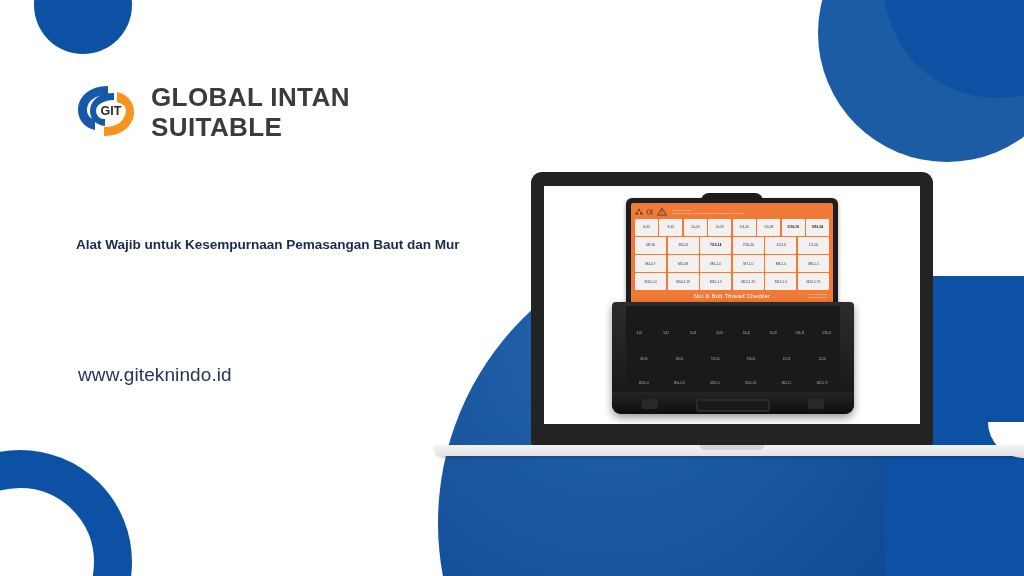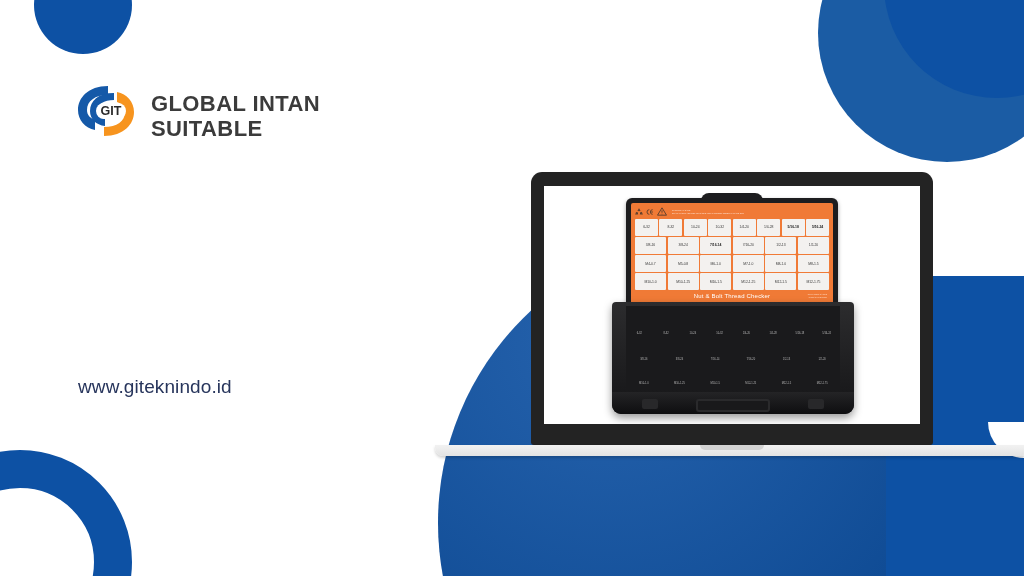--- a/index.html
+++ b/index.html
@@ -62,38 +62,38 @@
     border-bottom-left-radius:36px;
   }
 
   
   #logo-block{
     position:absolute; left:74px; top:80px;
     display:flex; align-items:flex-end; gap:13px;
   }
   #logo-mark{ width:64px; height:62px; flex:none; }
   #logo-wordmark{
-    font-size:22px; font-weight:bold; letter-spacing:.4px;
+    font-size:26px; font-weight:bold; letter-spacing:.4px;
     line-height:1.16; color:#3b3b3b;
   }
   #logo-wordmark div{ white-space:nowrap; }
 
   
   #headline-block{ position:absolute; left:76px; top:225px; }
   #page-title{
     font-size:31px; font-weight:bold; color:#1b2a4e;
     letter-spacing:-.2px; white-space:nowrap;
   }
   #page-subtitle{
     margin-top:12px;
     font-size:13.6px; font-weight:bold; color:#1b2a4e;
     letter-spacing:-.05px; white-space:nowrap;
   }
   #website-url{
-    position:absolute; left:78px; top:376px;
+    position:absolute; left:78px; top:364px;
     font-size:19px; color:#27355c; letter-spacing:.1px;
   }
 
   
   #laptop{ position:absolute; left:531px; top:172px; width:402px; }
   #laptop-lid{
     background:#232323;
     border-radius:11px 11px 3px 3px;
     padding:14px 13px 21px 13px;
   }
@@ -256,20 +256,21 @@
       <text x="37" y="35.4" font-family="'Liberation Sans',sans-serif" font-size="12.5" font-weight="bold" fill="#2b2b2b" text-anchor="middle">GIT</text>
     </svg>
   </span>
   <span id="logo-wordmark">
     <div>GLOBAL INTAN</div>
     <div>SUITABLE</div>
   </span>
 </div>
 
 <div id="headline-block">
+  <div id="page-subtitle">Alat Wajib untuk Kesempurnaan Pemasangan Baut dan Mur</div>
 </div>
 
 <div id="website-url">www.giteknindo.id</div>
 
 <div id="laptop">
   <div id="laptop-lid">
     <div id="laptop-screen">
 
       <div id="product-photo">
 

